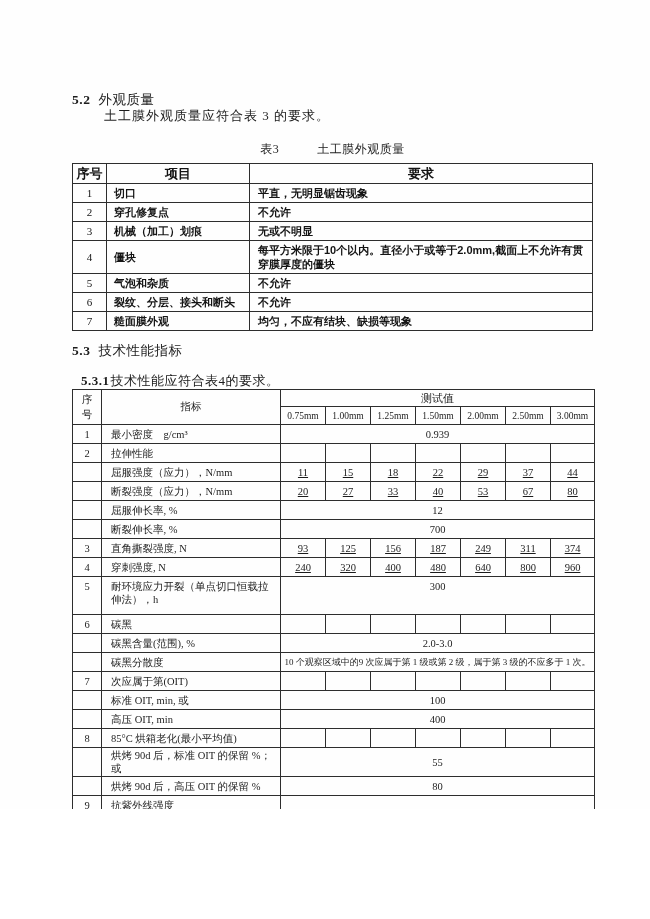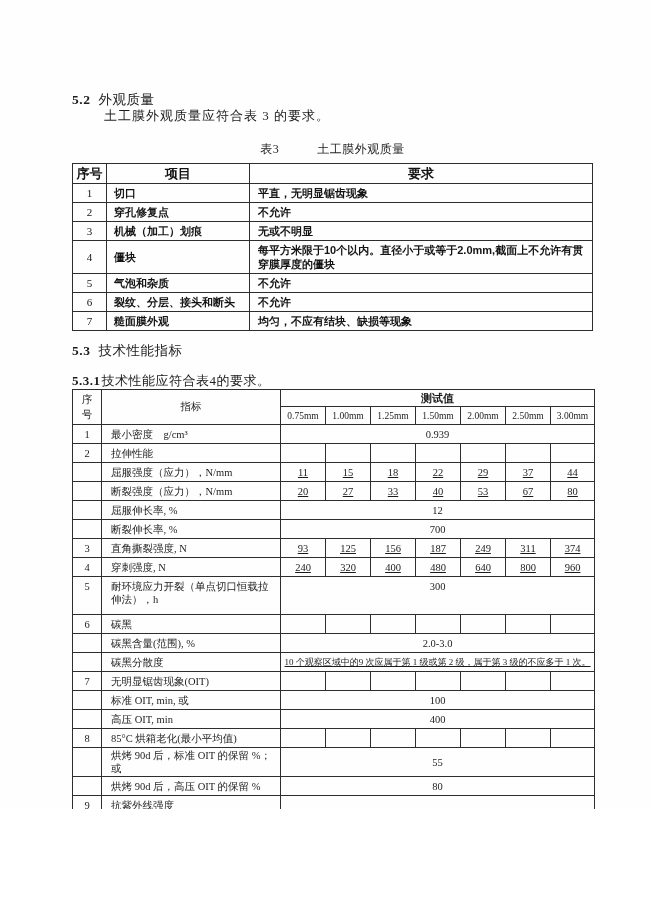--- a/index.html
+++ b/index.html
@@ -28,33 +28,33 @@
   .table3 .c-no { text-align:center; font-family:"Liberation Serif",serif; font-weight:normal; font-size:11px; }
   .table3 .c-item { padding-left:7px; }
   .table3 .c-req { padding-left:8px; padding-right:6px; }
   .t3-cap { margin-top:17px; margin-bottom:5px; }
 
   
   .t4-cap { margin-top:19px; margin-bottom:6px; }
   .table4 { font-size:10.5px; color:#1c1c1c; }
   .table4 th { font-weight:normal; text-align:center; }
   .table4 .h-no { white-space:pre-line; font-size:10.5px; line-height:15px; }
-  .table4 .h-testval { height:17px; font-size:11px;font-weight:bold; }
+  .table4 .h-testval { height:17px; font-size:11px; }
   .table4 .h-mm { height:18px; font-size:9.5px; letter-spacing:0; }
   .table4 td { height:19px; line-height:13px; padding:1px 0; }
   .table4 .c-no { text-align:center; }
   .table4 .c-ind { text-align:left; padding-left:9px; padding-right:4px; }
   .table4 .c-val { text-align:center;text-decoration:underline; }
   .table4 .c-span { text-align:center; }
   .table4 .row-tall td { height:38px; }
   .table4 .v-top { vertical-align:top; padding-top:3px; }
-  .table4 .c-small { font-size:9px; letter-spacing:0;text-decoration:underline; }
+  .table4 .c-small { font-size:9px; letter-spacing:0; }
 
   .sec53 { margin-top:12px; }
-  .p531 { margin-top:14px; }
+  .p531 { margin-top:14px;margin-left:9px; }
 </style>
 </head>
 <body>
 
 <div class="page">
   <div class="content">
 
     <div class="sec-heading"><span class="num">5.2</span><span>外观质量</span></div>
 
     <p class="body-para">土工膜外观质量应符合表 3 的要求。</p>
@@ -237,21 +237,21 @@
         <td class="c-ind">碳黑含量(范围), %</td>
         <td class="c-span" colspan="7">2.0-3.0</td>
       </tr>
       <tr>
         <td class="c-no"></td>
         <td class="c-ind">碳黑分散度</td>
         <td class="c-span c-small" colspan="7">10 个观察区域中的9 次应属于第 1 级或第 2 级，属于第 3 级的不应多于 1 次。</td>
       </tr>
       <tr>
         <td class="c-no">7</td>
-        <td class="c-ind">无明显锯齿现象(OIT)</td>
+        <td class="c-ind">次应属于第(OIT)</td>
         <td class="c-val"></td>
         <td class="c-val"></td>
         <td class="c-val"></td>
         <td class="c-val"></td>
         <td class="c-val"></td>
         <td class="c-val"></td>
         <td class="c-val"></td>
       </tr>
       <tr>
         <td class="c-no"></td>

